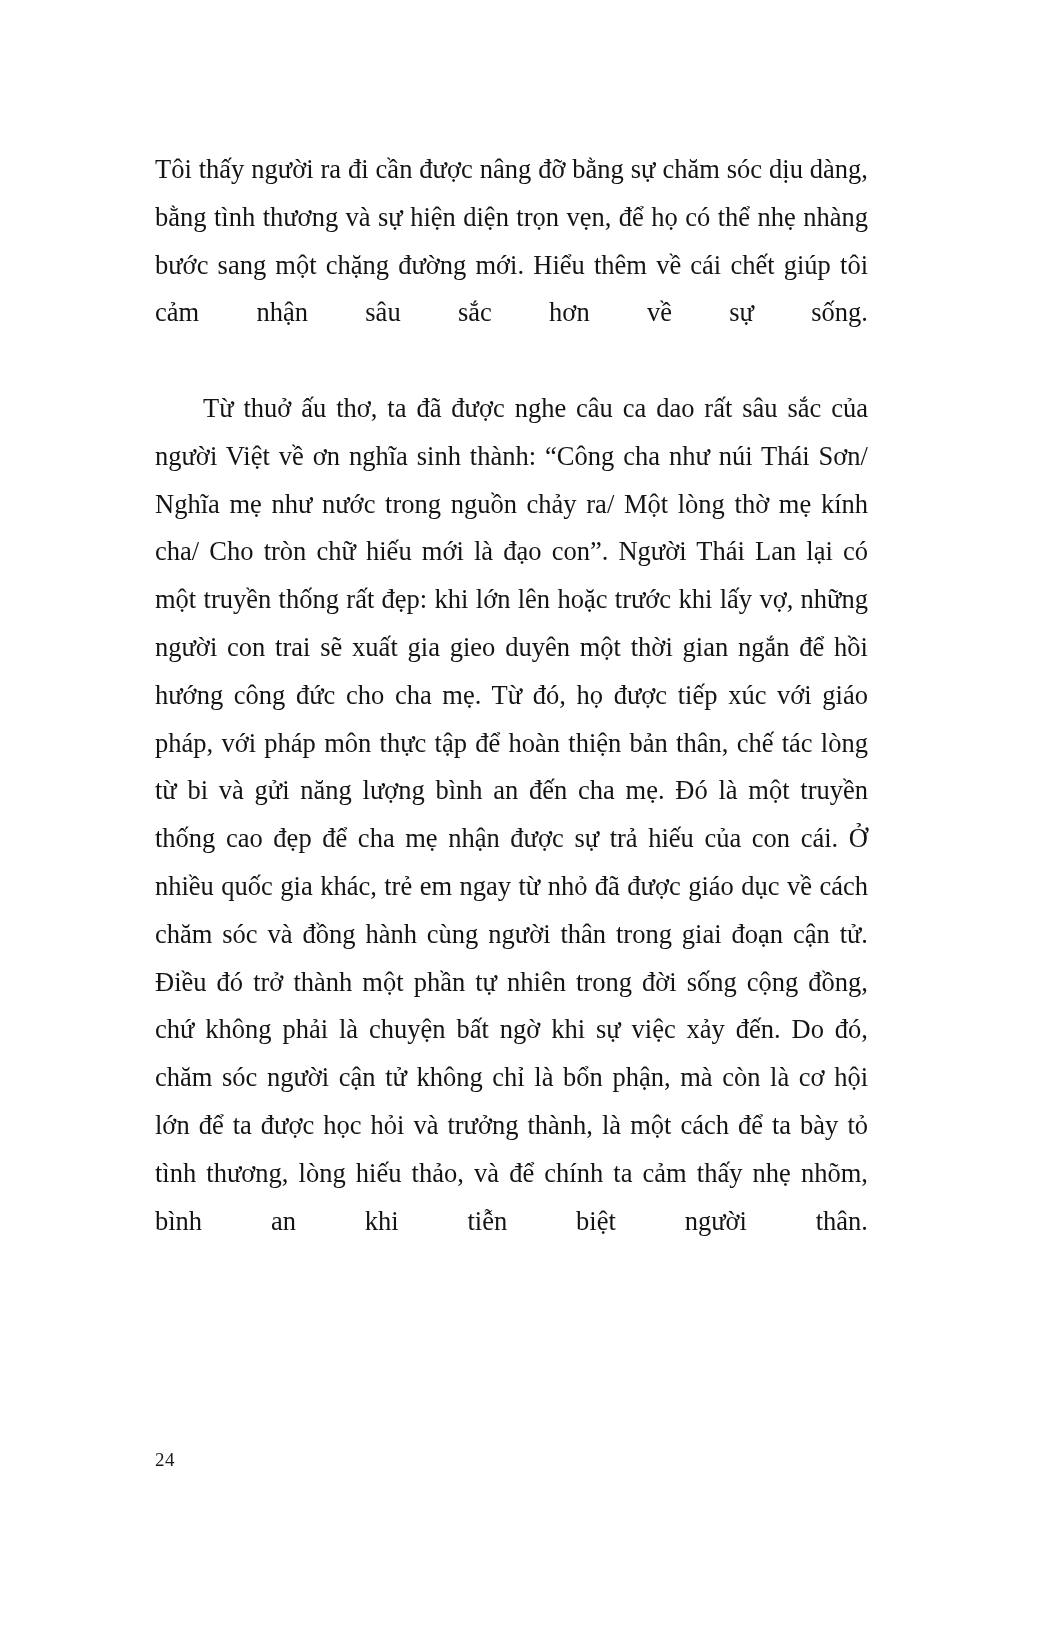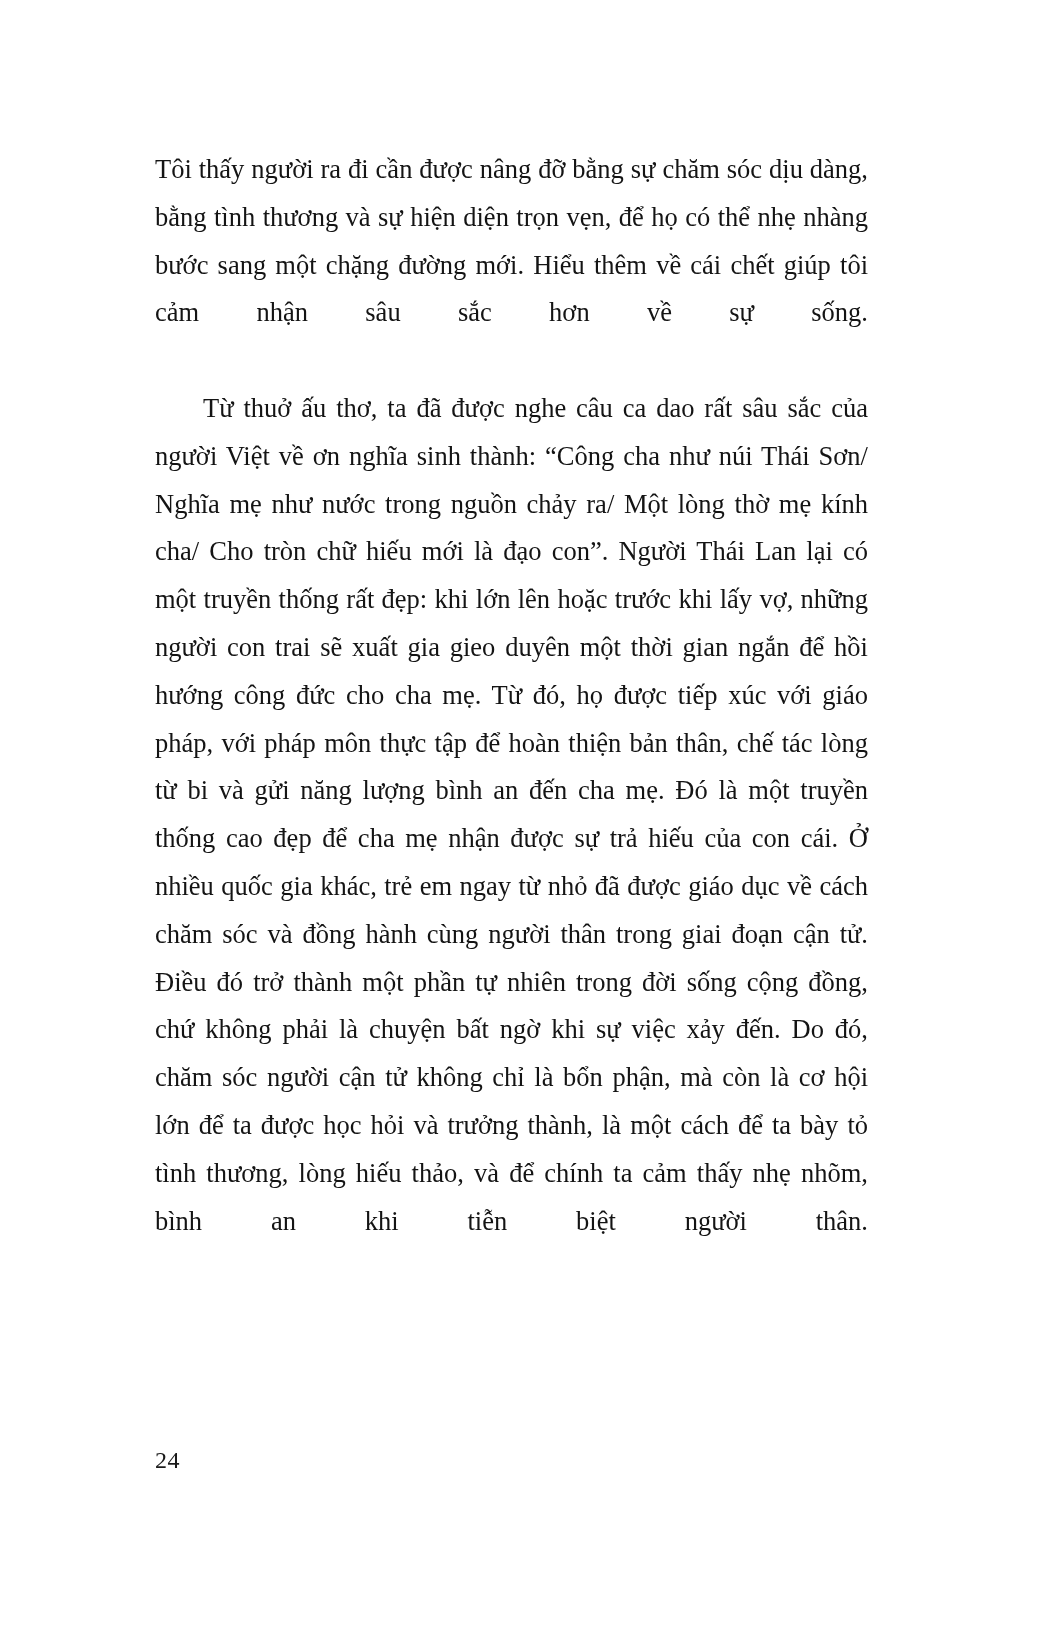--- a/index.html
+++ b/index.html
@@ -55,21 +55,21 @@
     content: "";
     display: inline-block;
     width: 100%;
   }
 
   .page-number {
     position: absolute;
     left: 155px;
     top: 1446px;
     font-family: "Liberation Serif", "DejaVu Serif", serif;
-    font-size: 24px;
+    font-size: 19px;
     line-height: 28px;
     color: #1a1a1a;
     letter-spacing: 0.02em;
   }
 </style>
 </head>
 <body>
 
 <div class="page">
 

